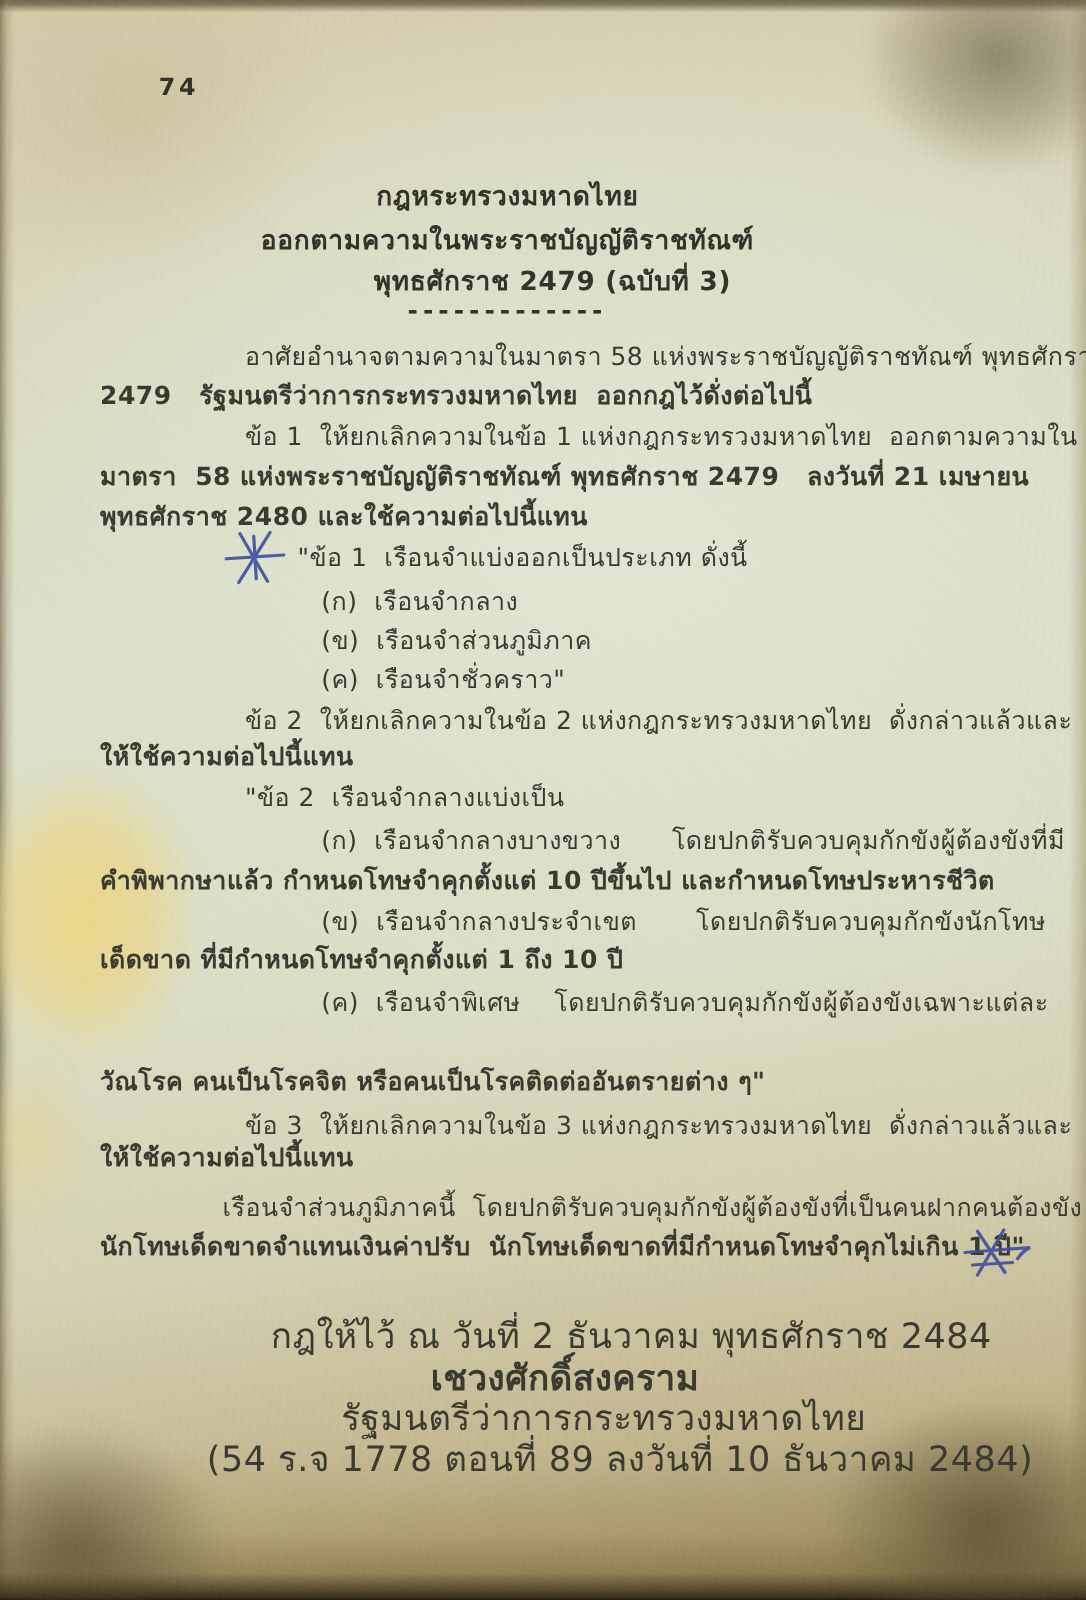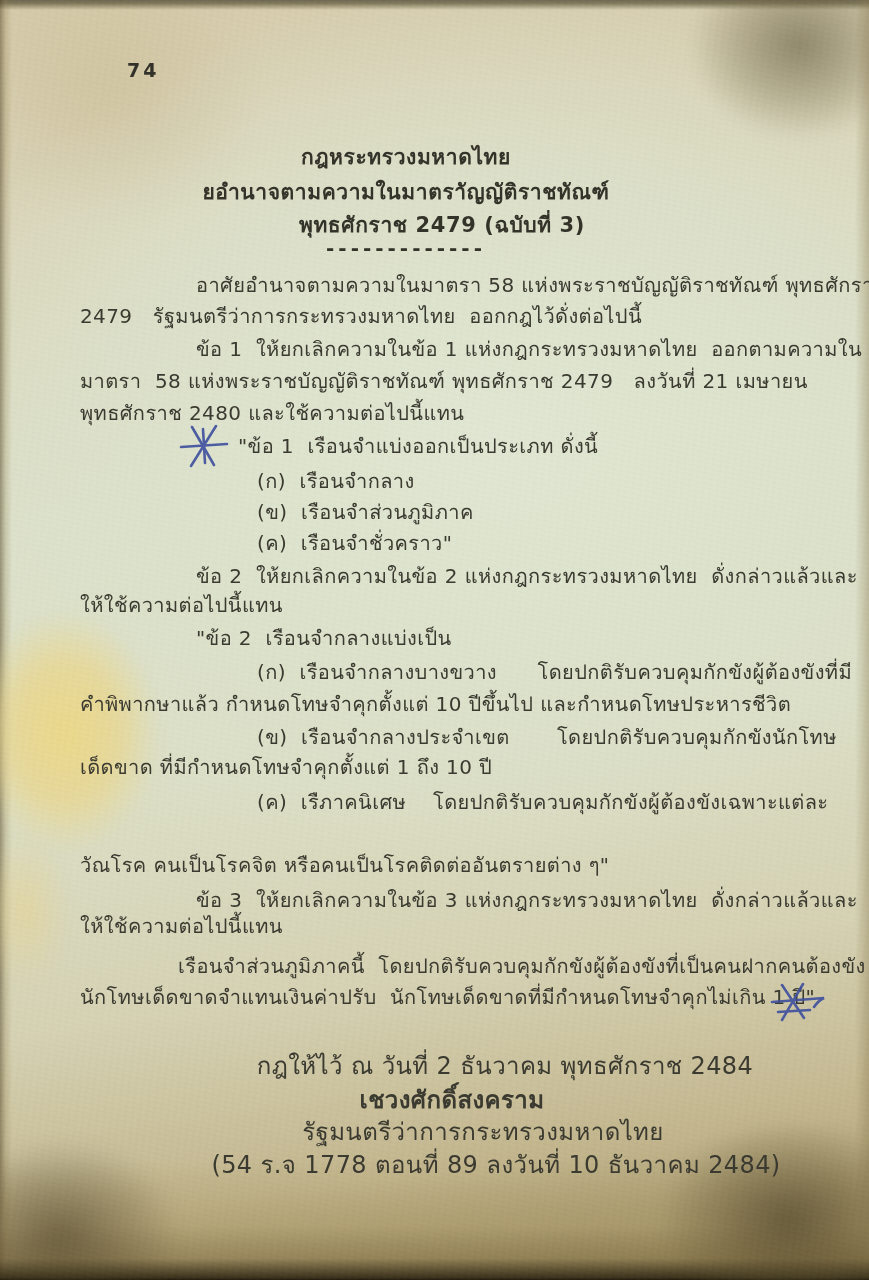--- a/index.html
+++ b/index.html
@@ -43,24 +43,24 @@
       repeating-linear-gradient(97deg, rgba(90,85,60,.022) 0 3px, rgba(255,255,240,.02) 3px 7px),
       repeating-linear-gradient(12deg, rgba(80,75,50,.018) 0 2px, rgba(250,250,235,.018) 2px 5px);}
   .txt{position:absolute;color:#3b3a30;font-size:20px;line-height:26px;
     letter-spacing:.4px;white-space:pre;}
   .pageno{left:127px;top:57px;font-weight:bold;font-size:19px;letter-spacing:3px;color:#33322a;}
   .title-wrap{position:absolute;left:0;top:0;width:812px;text-align:center;}
   .title-line{position:absolute;left:0;width:100%;text-align:center;
     font-weight:bold;color:#34332a;font-size:21px;letter-spacing:.6px;white-space:pre;}
   .t1{top:140px;} .t2{top:175px;} .t3{top:208px;padding-left:36px;}
   .tdash{top:236px;font-weight:bold;letter-spacing:4px;font-size:20px;}
-  .cont{left:80px;} .ind{left:196px;} .sub{left:257px;text-align:center;}
+  .cont{left:80px;font-weight:bold;} .ind{left:196px;} .sub{left:257px;text-align:center;}
   .ind-star{left:238px;} .ind-sm{left:178px;}
   .footer-line{position:absolute;transform:translateX(-50%);color:#3b3a30;
-    font-size:24px;letter-spacing:.4px;white-space:pre;}
+    font-size:28px;letter-spacing:.4px;white-space:pre;}
   .f1{left:505px;top:1046px;} .f2{left:452px;top:1080px;font-weight:bold;}
   .f3{left:483px;top:1112px;} .f4{left:496px;top:1145px;}
   .star{position:absolute;}
 </style>
 </head>
 <body>
 
 <div class="scan">
 
   <div class="layer corner-tl"></div>
@@ -72,42 +72,42 @@
   <div class="layer corner-br"></div>
   <div class="layer corner-bl"></div>
   <div class="layer stain-yellow"></div>
   <div class="layer stain-yellow2"></div>
   <div class="layer grain"></div>
 
   <div class="txt pageno">74</div>
 
   <div class="title-wrap">
     <div class="title-line t1">กฎหระทรวงมหาดไทย</div>
-    <div class="title-line t2">ยอำนาจตามความในมาตราัญญัติราชทัณฑ์</div>
+    <div class="title-line t2">ออกตามความในพระราชบัญญัติราชทัณฑ์</div>
     <div class="title-line t3">พุทธศักราช 2479 (ฉบับที่ 3)</div>
     <div class="title-line tdash">-------------</div>
   </div>
 
   <div class="txt ind" style="top:272px">อาศัยอำนาจตามความในมาตรา 58 แห่งพระราชบัญญัติราชทัณฑ์ พุทธศักราช</div>
   <div class="txt cont" style="top:303px">2479   รัฐมนตรีว่าการกระทรวงมหาดไทย  ออกกฎไว้ดั่งต่อไปนี้</div>
   <div class="txt ind" style="top:336px">ข้อ 1  ให้ยกเลิกความในข้อ 1 แห่งกฎกระทรวงมหาดไทย  ออกตามความใน</div>
   <div class="txt cont" style="top:368px">มาตรา  58 แห่งพระราชบัญญัติราชทัณฑ์ พุทธศักราช 2479   ลงวันที่ 21 เมษายน</div>
   <div class="txt cont" style="top:400px">พุทธศักราช 2480 และใช้ความต่อไปนี้แทน</div>
   <div class="txt ind-star" style="top:433px">"ข้อ 1  เรือนจำแบ่งออกเป็นประเภท ดั่งนี้</div>
   <div class="txt sub" style="top:468px">(ก)  เรือนจำกลาง</div>
   <div class="txt sub" style="top:499px">(ข)  เรือนจำส่วนภูมิภาค</div>
   <div class="txt sub" style="top:530px">(ค)  เรือนจำชั่วคราว"</div>
   <div class="txt ind" style="top:563px">ข้อ 2  ให้ยกเลิกความในข้อ 2 แห่งกฎกระทรวงมหาดไทย  ดั่งกล่าวแล้วและ</div>
   <div class="txt cont" style="top:592px">ให้ใช้ความต่อไปนี้แทน</div>
   <div class="txt ind" style="top:625px">"ข้อ 2  เรือนจำกลางแบ่งเป็น</div>
   <div class="txt sub" style="top:659px">(ก)  เรือนจำกลางบางขวาง      โดยปกติรับควบคุมกักขังผู้ต้องขังที่มี</div>
   <div class="txt cont" style="top:691px">คำพิพากษาแล้ว กำหนดโทษจำคุกตั้งแต่ 10 ปีขึ้นไป และกำหนดโทษประหารชีวิต</div>
   <div class="txt sub" style="top:724px">(ข)  เรือนจำกลางประจำเขต       โดยปกติรับควบคุมกักขังนักโทษ</div>
   <div class="txt cont" style="top:754px">เด็ดขาด ที่มีกำหนดโทษจำคุกตั้งแต่ 1 ถึง 10 ปี</div>
-  <div class="txt sub" style="top:789px">(ค)  เรืภาคนิเศษ    โดยปกติรับควบคุมกักขังผู้ต้องขังเฉพาะแต่ละ</div>
+  <div class="txt sub" style="top:789px">(ค)  เรือนจำพิเศษ    โดยปกติรับควบคุมกักขังผู้ต้องขังเฉพาะแต่ละ</div>
   <div class="txt cont" style="top:852px">วัณโรค คนเป็นโรคจิต หรือคนเป็นโรคติดต่ออันตรายต่าง ๆ"</div>
   <div class="txt ind" style="top:887px">ข้อ 3  ให้ยกเลิกความในข้อ 3 แห่งกฎกระทรวงมหาดไทย  ดั่งกล่าวแล้วและ</div>
   <div class="txt cont" style="top:913px">ให้ใช้ความต่อไปนี้แทน</div>
   <div class="txt ind-sm" style="top:953px">เรือนจำส่วนภูมิภาคนี้  โดยปกติรับควบคุมกักขังผู้ต้องขังที่เป็นคนฝากคนต้องขัง</div>
   <div class="txt cont" style="top:984px">นักโทษเด็ดขาดจำแทนเงินค่าปรับ  นักโทษเด็ดขาดที่มีกำหนดโทษจำคุกไม่เกิน 1 ปี"</div>
 
   <svg class="star" style="left:178px;top:423px" width="54" height="46" viewBox="0 0 54 46">
     <g stroke="#3e4f9e" stroke-width="2.6" stroke-linecap="round" fill="none" opacity="0.9">
       <path d="M3 24 L49 21"></path>
       <path d="M14 4 L36 42"></path>

